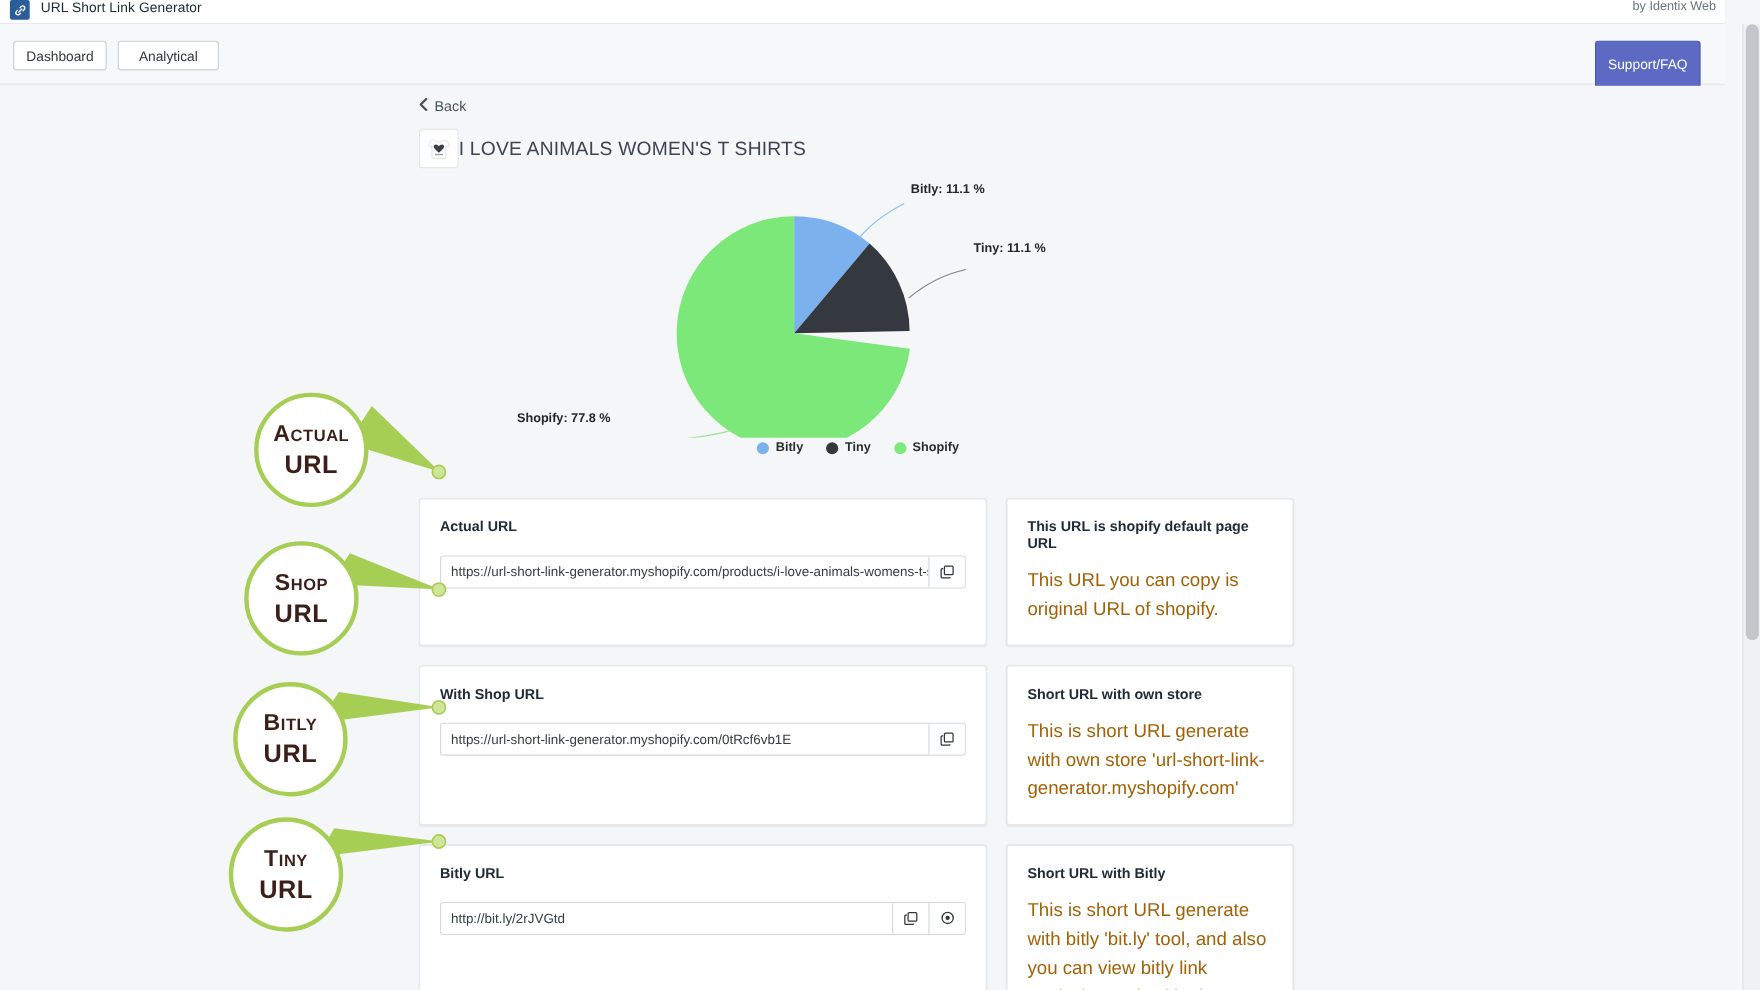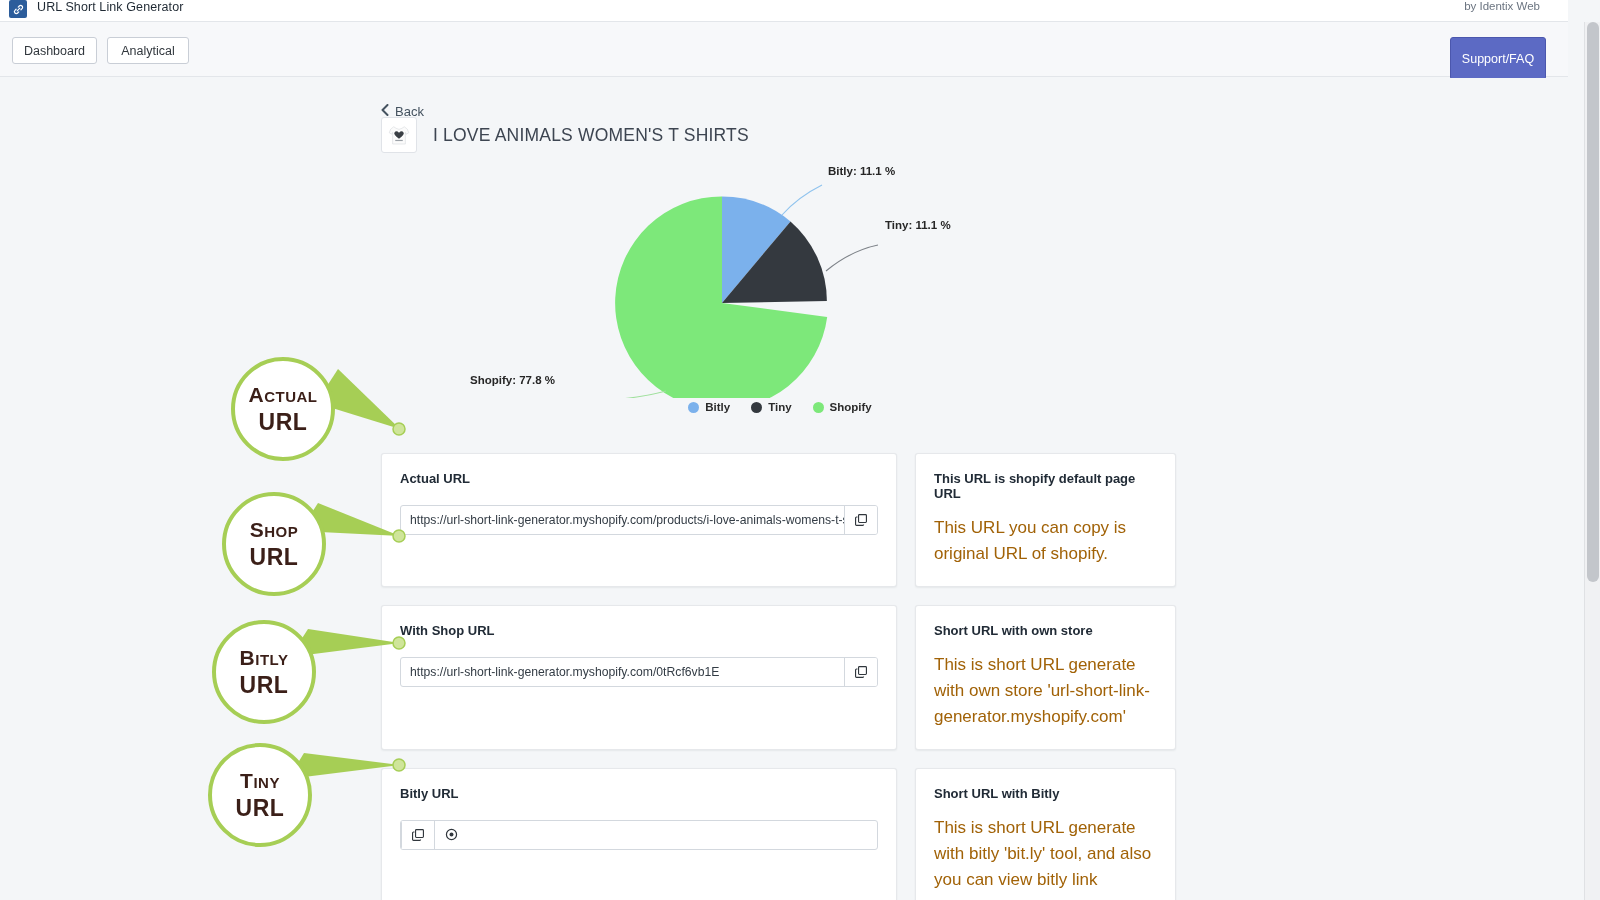--- a/index.html
+++ b/index.html
@@ -22,65 +22,65 @@
     width: 18px; height: 18px; margin-left: 9px;
     background: #2c5d9b; border-radius: 2px;
     display: flex; align-items: center; justify-content: center;
     flex: 0 0 auto;
   }
   .app-logo svg { display: block; }
   .app-title {
     margin-left: 10px; font-size: 12.5px; color: #1f2933; letter-spacing: .1px;
   }
   .byline {
-    margin-left: auto; margin-right: 28px;
+    margin-left: auto; margin-right: 8px;
     font-size: 11.5px; color: #6b7480;
   }
 
   
   .navrow {
     position: absolute; top: 22px; left: 0; width: 1568px; height: 55px;
     background: #f7f8fa;
     border-bottom: 1px solid #e3e6ea;
   }
   .nav-btn {
     position: absolute; top: 15px; height: 27px;
     background: #ffffff; border: 1px solid #c9ced6; border-radius: 3px;
     font-family: "Liberation Sans", sans-serif;
     font-size: 12.5px; color: #31373d;
     padding: 0 12px; cursor: pointer;
     display: flex; align-items: center; justify-content: center;
   }
   .nav-btn.dashboard { left: 12px; width: 85px; }
-  .nav-btn.analytical { left: 107px; width: 82px; }
+  .nav-btn.analytical { left: 107px; width: 92px; }
   .support-btn {
     position: absolute; top: 15px; right: 22px; height: 43px; width: 96px;
     background: #5c6ac4; border: 1px solid #4b57ad; border-radius: 3px;
     color: #ffffff; font-size: 12.5px;
     font-family: "Liberation Sans", sans-serif;
     display: flex; align-items: center; justify-content: center;
     cursor: pointer;
   }
 
   
   .content {
     position: absolute; top: 78px; left: 0; width: 1568px; height: 822px;
     background: #f4f6f8;
   }
 
   .back-link {
     position: absolute; left: 381px; top: 11px;
     display: flex; align-items: center; gap: 6px;
-    font-size: 13px; color: #44525f; cursor: pointer; margin-top: 15px;
+    font-size: 13px; color: #44525f; cursor: pointer;
   }
   .back-chevron { display: block; }
 
   .product-head {
     position: absolute; left: 381px; top: 39px;
-    display: flex; align-items: center; gap: 16px;
+    display: flex; align-items: center; 
   }
   .product-thumb {
     width: 36px; height: 36px; background: #ffffff;
     border: 1px solid #e0e3e8; border-radius: 3px;
     display: flex; align-items: center; justify-content: center;
     overflow: hidden;
   }
   .product-name {
     font-size: 17.5px; color: #3d4551; letter-spacing: .2px; font-weight: 400;
   }
@@ -287,20 +287,21 @@
       <div class="card right">
         <div class="card-title">Short URL with own store</div>
         <div class="card-desc">This is short URL generate with own store 'url-short-link-generator.myshopify.com'</div>
       </div>
     </div>
 
     <div class="card-row">
       <div class="card left">
         <div class="card-title">Bitly URL</div>
         <div class="url-field">
+          <div class="url-text">http://bit.ly/2rJVGtd</div>
           <div class="icon-btn">
             <svg width="14" height="14" viewBox="0 0 16 16" fill="none" stroke="#31373d" stroke-width="1.3">
               <rect x="5.2" y="1.8" width="9" height="9" rx="1"></rect>
               <path d="M11 13.2a1 1 0 01-1 1H2.8a1 1 0 01-1-1V5.6a1 1 0 011-1h1.2"></path>
             </svg>
           </div>
           <div class="icon-btn">
             <svg width="15" height="15" viewBox="0 0 16 16" fill="none" stroke="#31373d" stroke-width="1.3">
               <circle cx="8" cy="8" r="5.4"></circle>
               <circle cx="8" cy="8" r="2.1" fill="#31373d" stroke="none"></circle>

